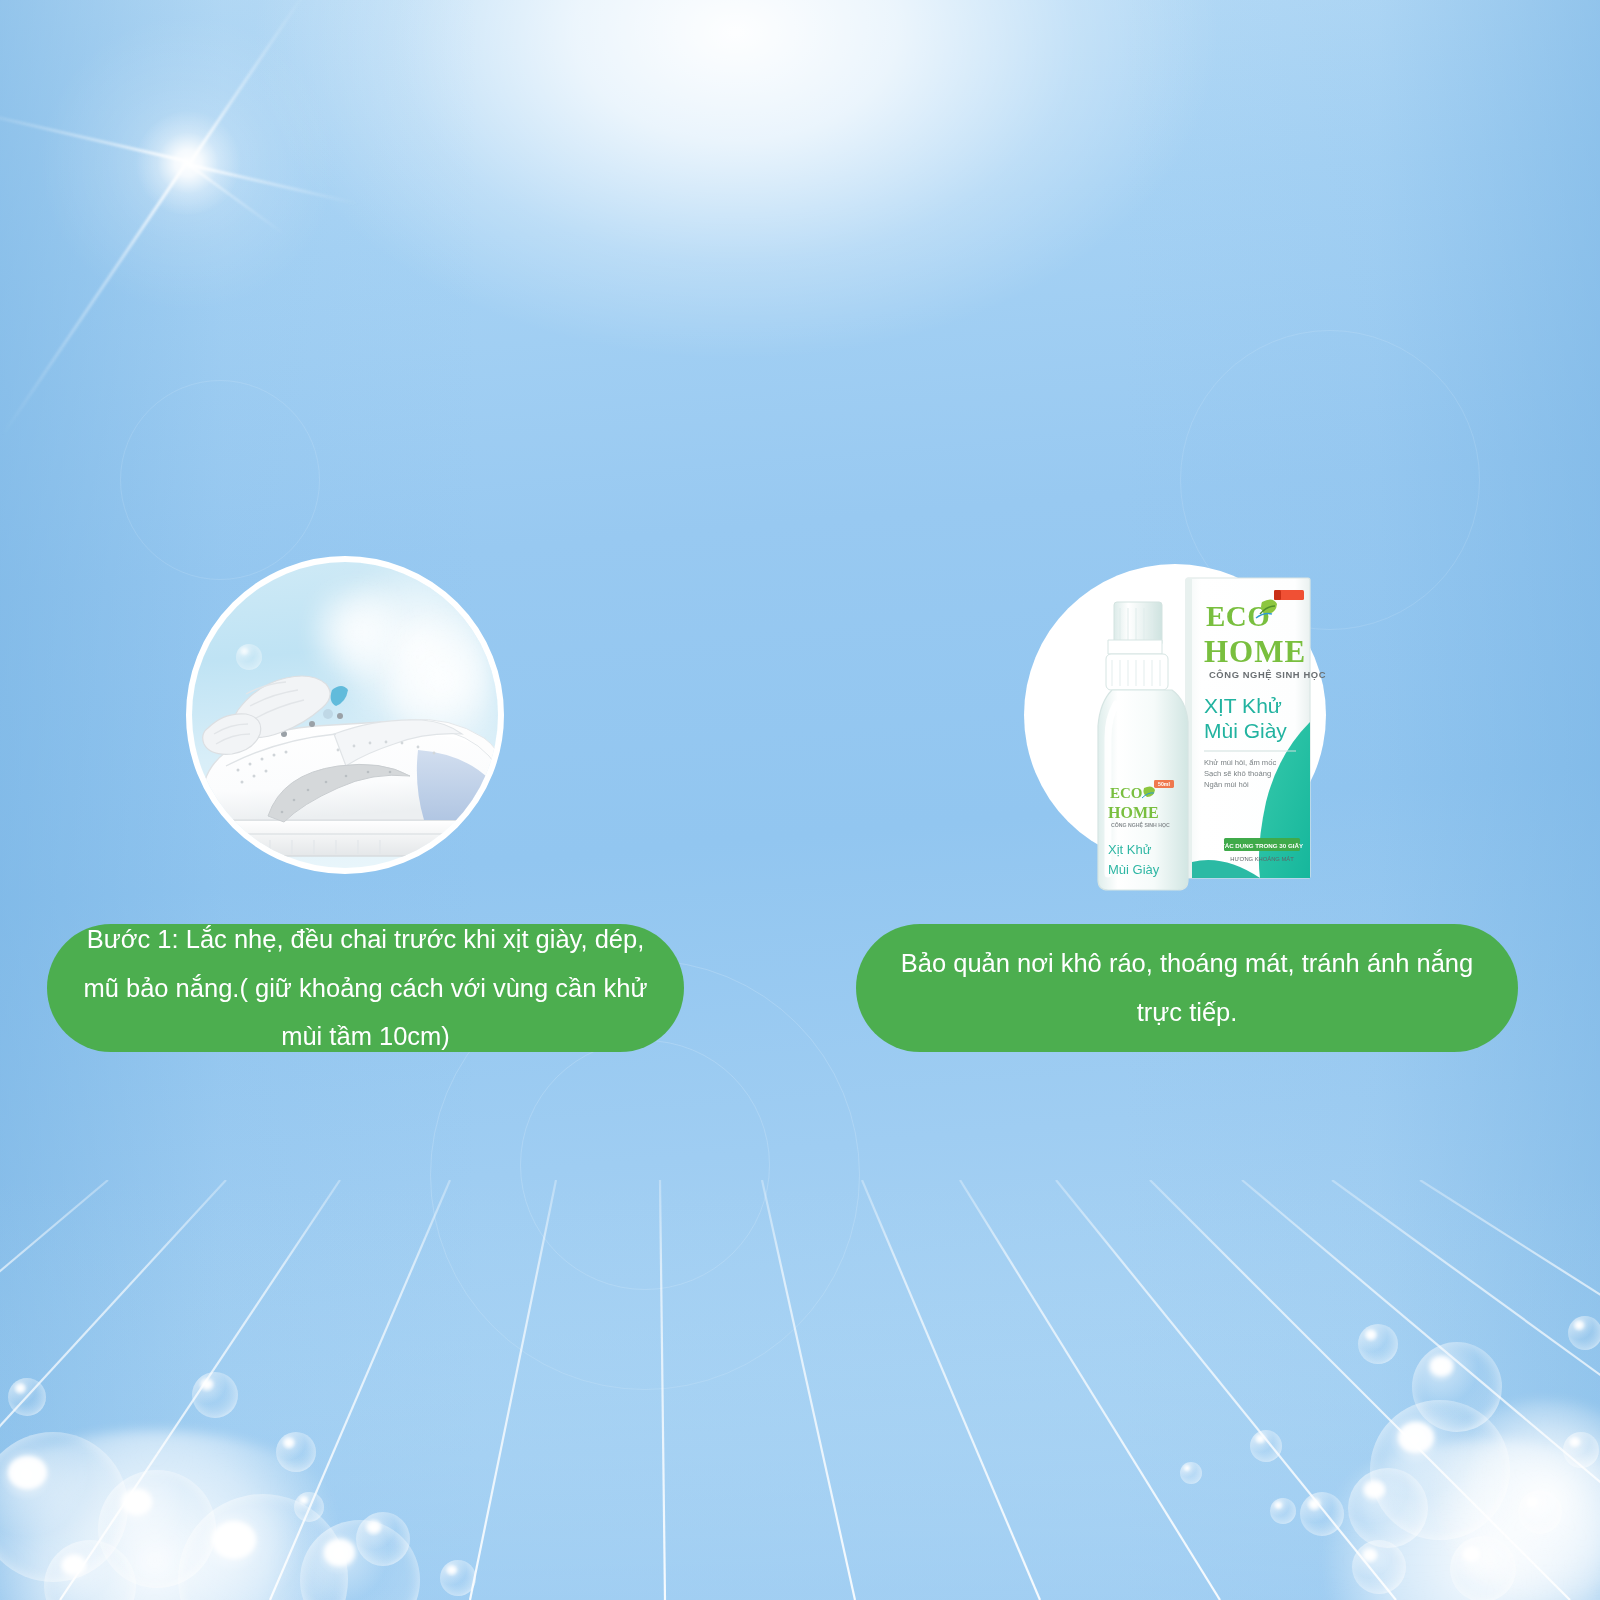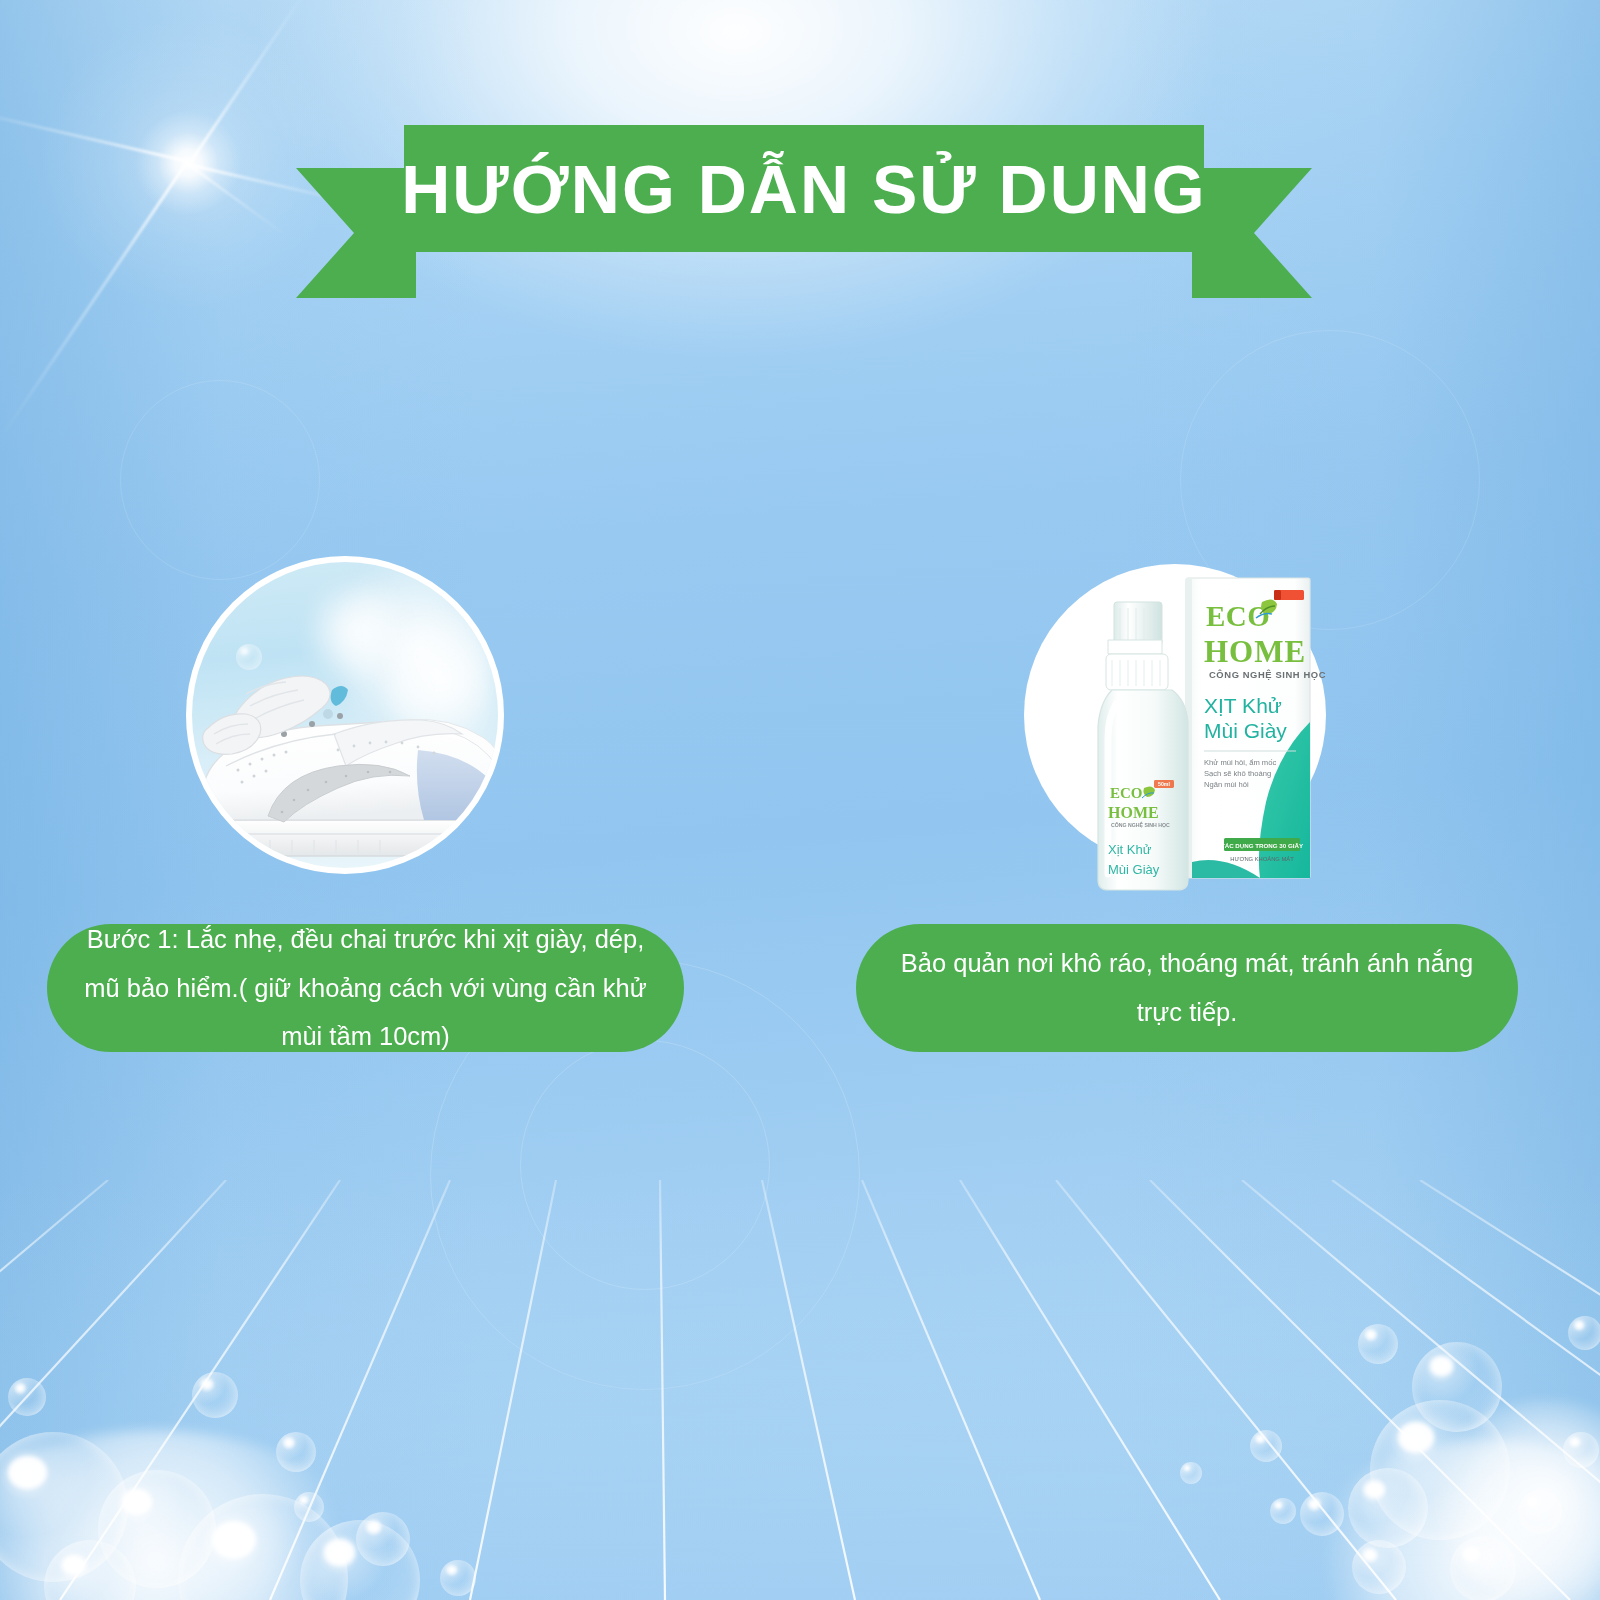--- a/index.html
+++ b/index.html
@@ -217,34 +217,20 @@
   <div class="bubble" style="left:1563px; top:1432px; width:36px;  height:36px;"></div>
   <div class="bubble" style="left:1348px; top:1468px; width:80px;  height:80px;"></div>
   <div class="bubble" style="left:1352px; top:1540px; width:54px;  height:54px;"></div>
   <div class="bubble" style="left:1300px; top:1492px; width:44px;  height:44px;"></div>
   <div class="bubble" style="left:1250px; top:1430px; width:32px;  height:32px;"></div>
   <div class="bubble" style="left:1270px; top:1498px; width:26px;  height:26px;"></div>
   <div class="bubble" style="left:1180px; top:1462px; width:22px;  height:22px;"></div>
   <div class="bubble" style="left:1450px; top:1536px; width:66px;  height:66px;"></div>
   <div class="bubble" style="left:1518px; top:1490px; width:44px;  height:44px;"></div>
 
-  <div class="banner-wrap">
-
-    <svg class="ribbon-tail" style="left:296px; top:168px;" width="120" height="130" viewBox="0 0 120 130">
-      <path d="M 0 0 L 120 0 L 120 130 L 0 130 L 58 65 Z" fill="#4cae4f"></path>
-    </svg>
-
-    <svg class="ribbon-tail" style="left:1192px; top:168px;" width="120" height="130" viewBox="0 0 120 130">
-      <path d="M 0 0 L 120 0 L 62 65 L 120 130 L 0 130 Z" fill="#4cae4f"></path>
-    </svg>
-
-    <div class="ribbon-main">
-      <span class="banner-title">HƯỚNG DẪN SỬ DUNG</span>
-    </div>
-  </div>
 
   <div class="card" style="left:0; top:0;">
 
     <div class="photo-circle ringed" style="left:186px; top:556px; width:318px; height:318px;">
       <div class="shoe-scene">
 
         <div class="mist" style="left:150px; top:-20px; width:150px; height:210px;"></div>
         <div class="mist" style="left:196px; top:30px;  width:110px; height:180px;"></div>
         <div class="mist" style="left:120px; top:10px;  width:90px;  height:120px;"></div>
         <div class="mist" style="left:200px; top:190px; width:140px; height:120px;"></div>
@@ -343,21 +329,21 @@
             <path d="M 30 90 Q 46 80 64 80"></path>
           </g>
 
           <path d="M 146 36 Q 156 28 162 36 Q 160 48 150 52 Q 142 48 146 36 Z" fill="#55b6d8" opacity="0.9"></path>
           <circle cx="142" cy="60" r="5" fill="#bfd8e6"></circle>
         </svg>
       </div>
     </div>
 
     <div class="pill" style="left:47px; top:924px; width:637px; height:128px;">
-      <p>Bước 1: Lắc nhẹ, đều chai trước khi xịt giày, dép, mũ bảo hiểm.( giữ khoảng cách với vùng cần khử mùi tầm 10cm)</p>
+      <p>Bước 1: Lắc nhẹ, đều chai trước khi xịt giày, dép, mũ bảo nắng.( giữ khoảng cách với vùng cần khử mùi tầm 10cm)</p>
     </div>
   </div>
 
   <div class="card" style="left:0; top:0;">
 
     <div class="photo-circle" style="left:1024px; top:564px; width:302px; height:302px;"></div>
 
     <svg style="position:absolute; left:1038px; top:562px;" width="290" height="330" viewBox="0 0 290 330">
       <defs>
         <linearGradient id="boxFace" x1="0" y1="0" x2="1" y2="0">

